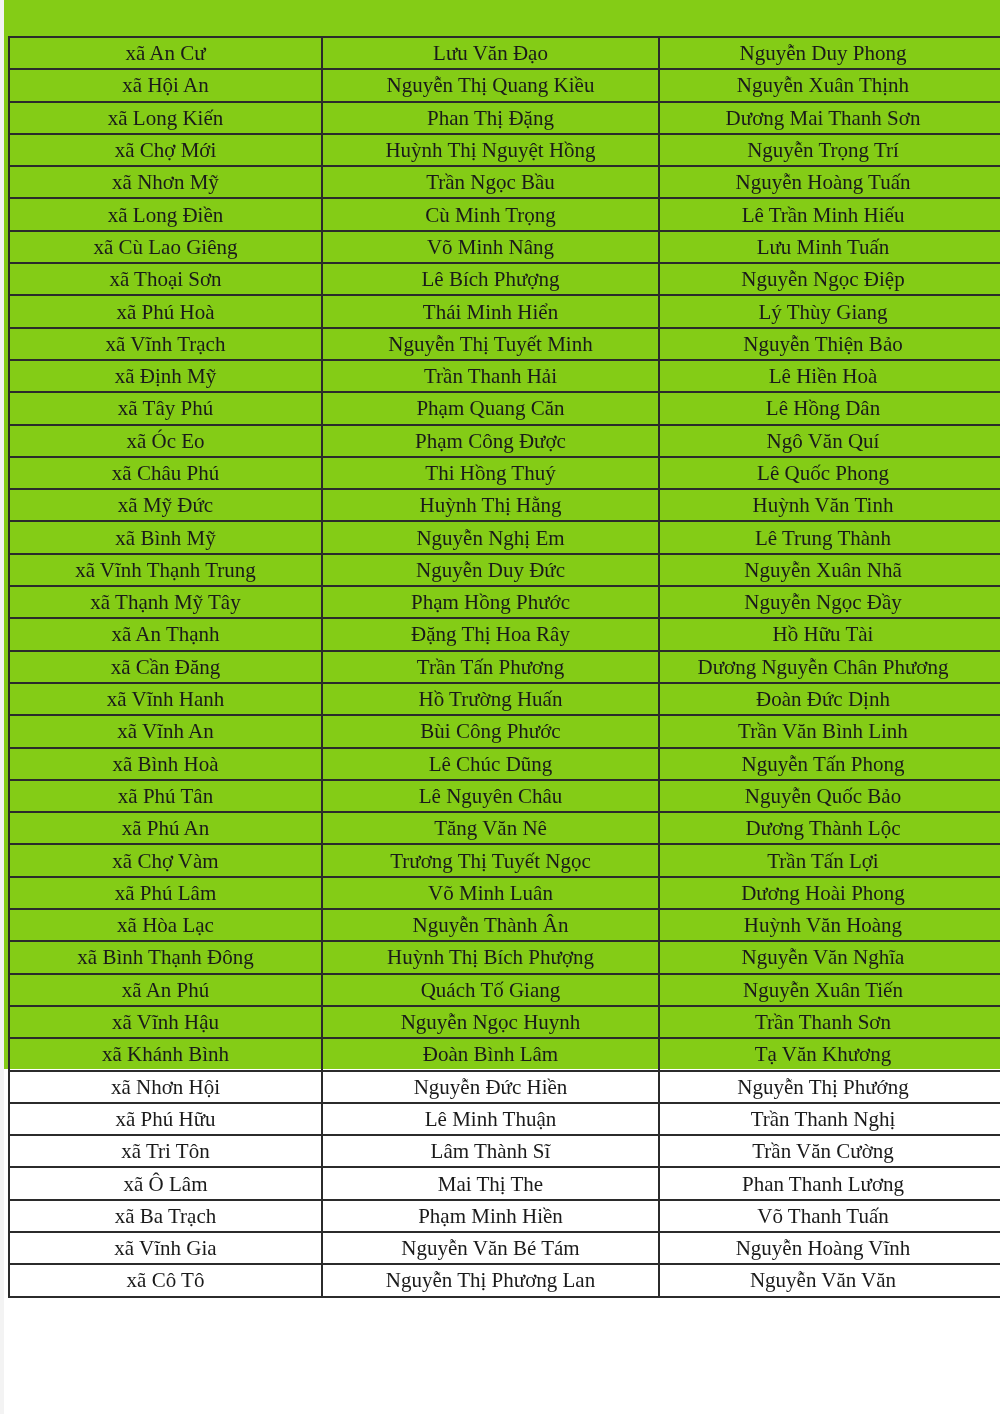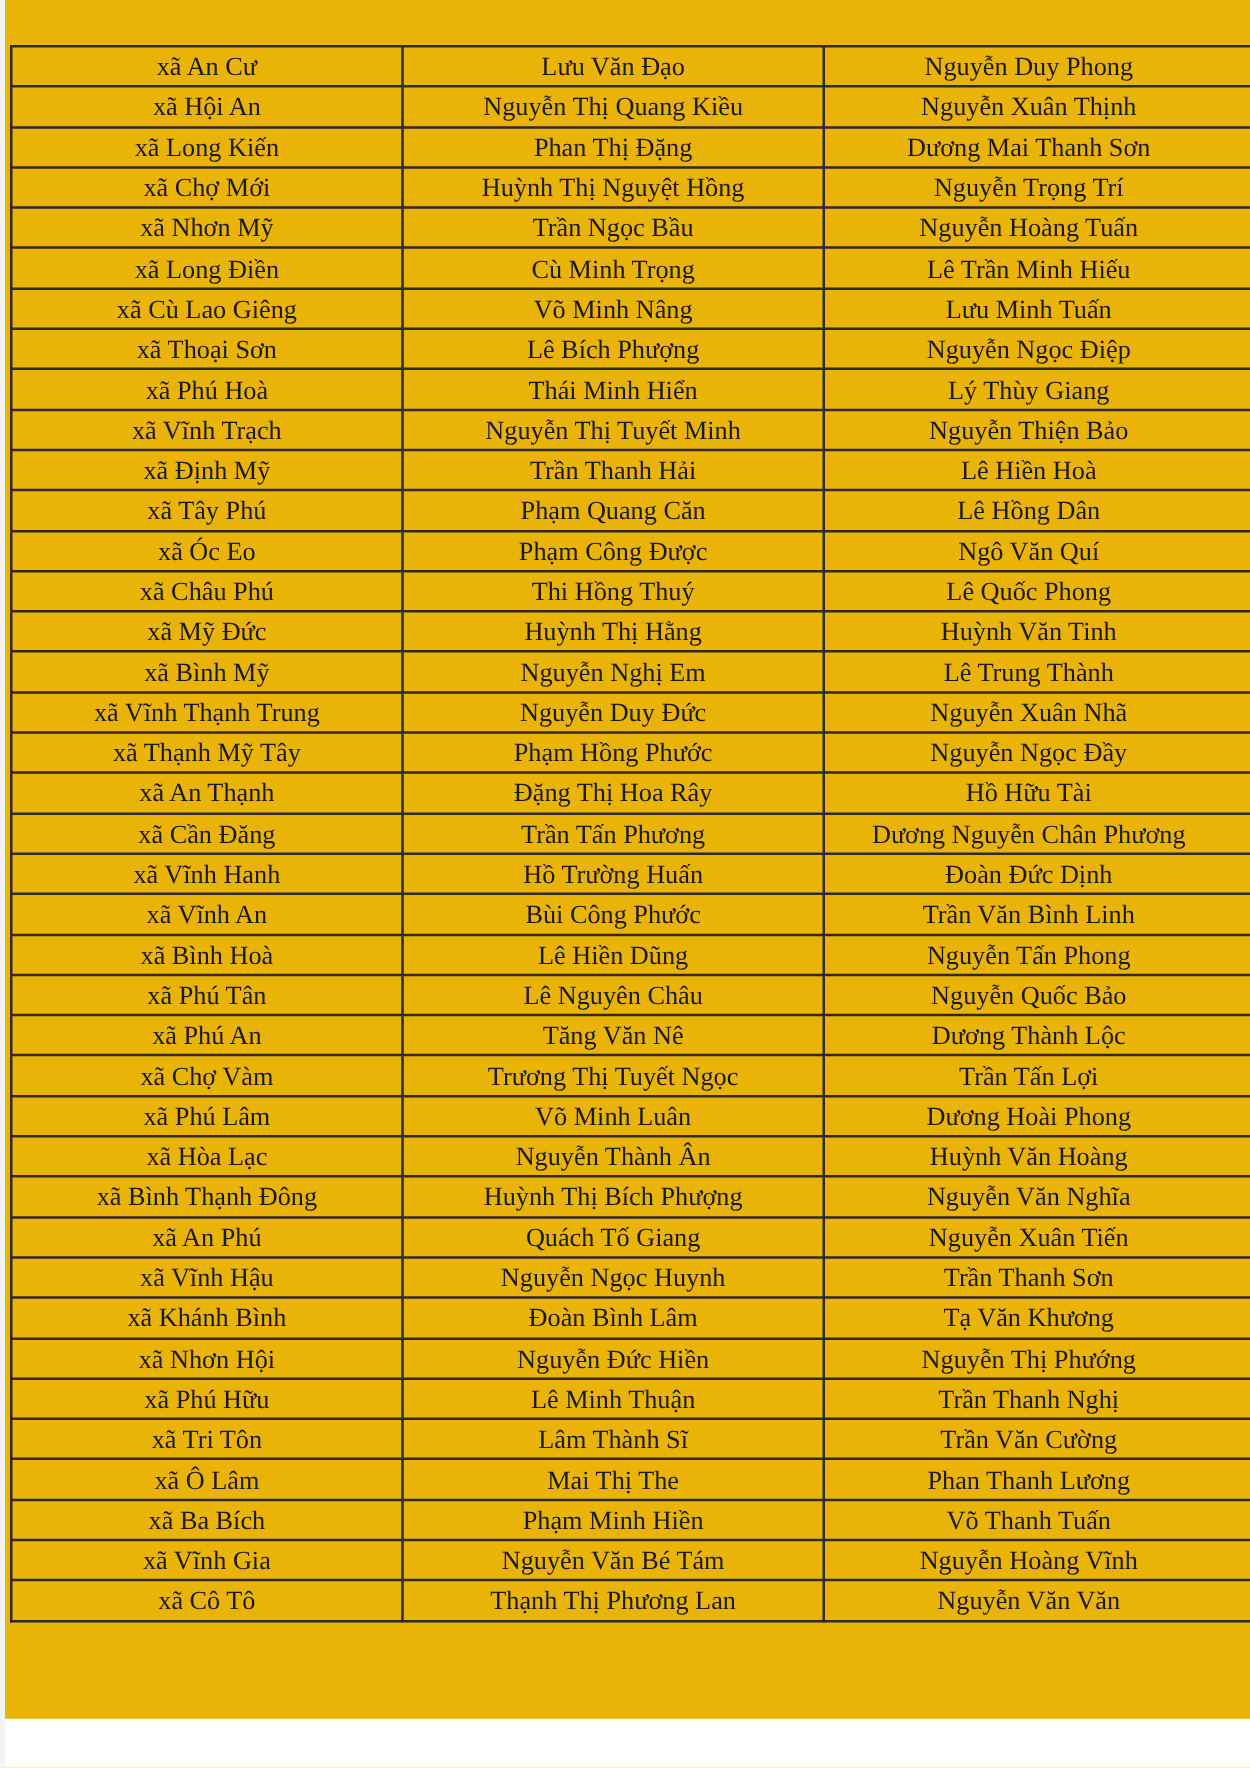--- a/index.html
+++ b/index.html
@@ -1,17 +1,17 @@
 <!DOCTYPE html>
 <html><head>
 <meta charset="utf-8">
 <style>
   html, body { margin: 0; padding: 0; background: #ffffff; }
   body { width: 1000px; height: 1414px; position: relative; overflow: hidden; }
-  .page { position: absolute; left: 0; top: 0; width: 1000px; height: 1375px; background: #eab308; }
+  .page { position: absolute; left: 0; top: 0; width: 1000px; height: 1069px; background: #84cc16; }
   .left-strip { position: absolute; left: 0; top: 0; width: 4px; height: 1414px; background: #f3f3f3; }
   table.roster {
     position: absolute;
     left: 8px;
     top: 36px;
     width: 1000px;
     border-collapse: collapse;
     table-layout: fixed;
     font-family: "Liberation Serif", "DejaVu Serif", serif;
     font-size: 21px;
@@ -149,21 +149,21 @@
           <td class="c2">Hồ Trường Huấn</td>
           <td class="c3">Đoàn Đức Dịnh</td>
         </tr>
         <tr>
           <td class="c1">xã Vĩnh An</td>
           <td class="c2">Bùi Công Phước</td>
           <td class="c3">Trần Văn Bình Linh</td>
         </tr>
         <tr>
           <td class="c1">xã Bình Hoà</td>
-          <td class="c2">Lê Hiền Dũng</td>
+          <td class="c2">Lê Chúc Dũng</td>
           <td class="c3">Nguyễn Tấn Phong</td>
         </tr>
         <tr>
           <td class="c1">xã Phú Tân</td>
           <td class="c2">Lê Nguyên Châu</td>
           <td class="c3">Nguyễn Quốc Bảo</td>
         </tr>
         <tr>
           <td class="c1">xã Phú An</td>
           <td class="c2">Tăng Văn Nê</td>
@@ -218,29 +218,29 @@
           <td class="c1">xã Tri Tôn</td>
           <td class="c2">Lâm Thành Sĩ</td>
           <td class="c3">Trần Văn Cường</td>
         </tr>
         <tr>
           <td class="c1">xã Ô Lâm</td>
           <td class="c2">Mai Thị The</td>
           <td class="c3">Phan Thanh Lương</td>
         </tr>
         <tr>
-          <td class="c1">xã Ba Bích</td>
+          <td class="c1">xã Ba Trạch</td>
           <td class="c2">Phạm Minh Hiền</td>
           <td class="c3">Võ Thanh Tuấn</td>
         </tr>
         <tr>
           <td class="c1">xã Vĩnh Gia</td>
           <td class="c2">Nguyễn Văn Bé Tám</td>
           <td class="c3">Nguyễn Hoàng Vĩnh</td>
         </tr>
         <tr>
           <td class="c1">xã Cô Tô</td>
-          <td class="c2">Thạnh Thị Phương Lan</td>
+          <td class="c2">Nguyễn Thị Phương Lan</td>
           <td class="c3">Nguyễn Văn Văn</td>
         </tr>
       </tbody>
   </table>
 </div>
 
 </body></html>

